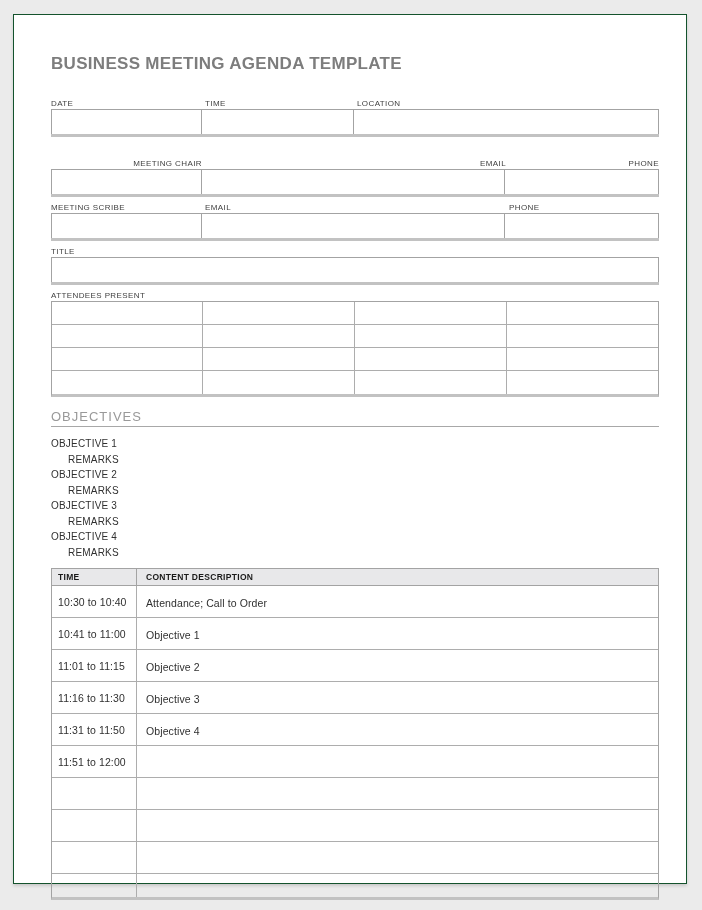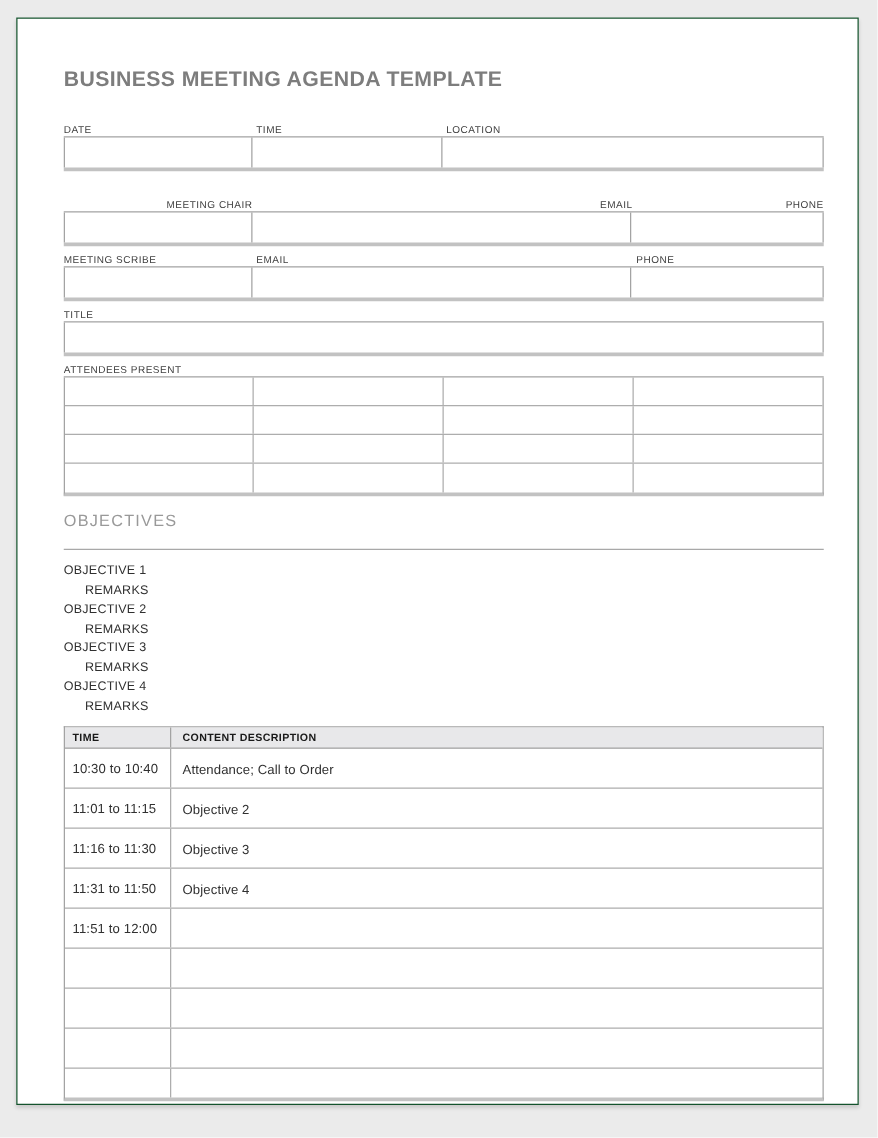--- a/index.html
+++ b/index.html
@@ -75,21 +75,21 @@
   
   .sec-heading {
     font-size:13px; line-height:16px;
     color:#999999;
     letter-spacing:1px;
     font-weight:normal;
     margin:0;
   }
   .obj-heading {
     margin-top:12px;
-    padding-bottom:14px;
+    padding-bottom:1px;
     border-bottom:1px solid #a8a8a8;
   }
   .obj-list { margin-top:9px; }
   .obj-line {
     font-size:10px; line-height:15.5px;
     color:#303030;
     letter-spacing:.2px;
   }
   .obj-remarks { padding-left:17px; }
 
@@ -233,20 +233,26 @@
         <div class="ccol hcell">CONTENT DESCRIPTION</div>
       </div>
       <div class="srow">
         <div class="tcol">
             <span class="scell-text">10:30 to 10:40</span>
           </div>
         <div class="ccol"><span class="scell-text">Attendance; Call to Order</span></div>
       </div>
       <div class="srow">
         <div class="tcol">
+            <span class="scell-text">10:41 to 11:00</span>
+          </div>
+        <div class="ccol"><span class="scell-text">Objective 1</span></div>
+      </div>
+      <div class="srow">
+        <div class="tcol">
             <span class="scell-text">11:01 to 11:15</span>
           </div>
         <div class="ccol"><span class="scell-text">Objective 2</span></div>
       </div>
       <div class="srow">
         <div class="tcol">
             <span class="scell-text">11:16 to 11:30</span>
           </div>
         <div class="ccol"><span class="scell-text">Objective 3</span></div>
       </div>

